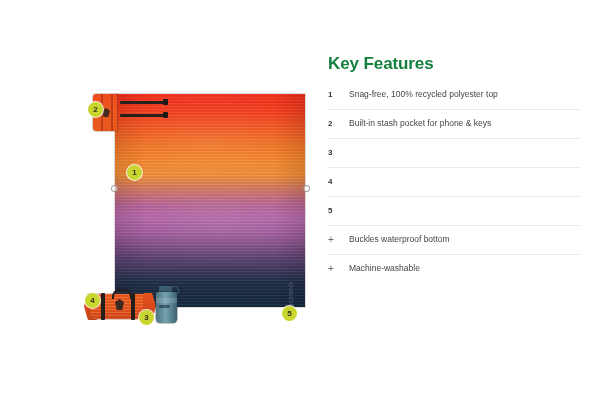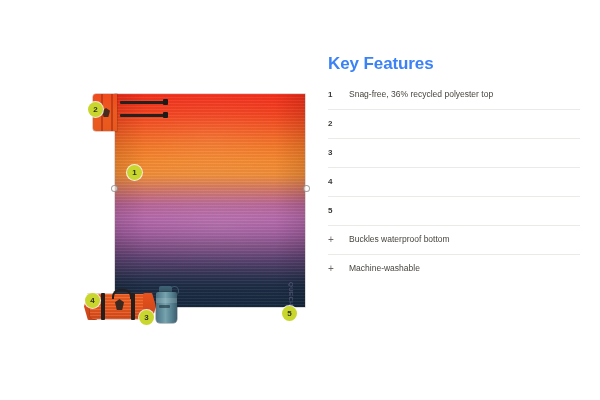--- a/index.html
+++ b/index.html
@@ -306,21 +306,21 @@
   
   .features-pane {
     position: relative;
     flex: 1 1 auto;
     padding: 54px 20px 0 6px;
     box-sizing: border-box;
   }
   .features-title {
     font-size: 17px;
     font-weight: bold;
-    color: #3b82f6;
+    color: #15803d;
     letter-spacing: -0.1px;
     margin: 0 0 14px 0;
     font-family: "Liberation Sans", sans-serif;
   }
   .feature-list {
     list-style: none;
     margin: 0;
     padding: 0;
   }
   .feature-row {
@@ -404,24 +404,25 @@
     <div class="badge b-4">4</div>
     <div class="badge b-5">5</div>
   </div>
 
   <div class="features-pane">
     <h1 class="features-title">Key Features</h1>
 
     <ul class="feature-list">
       <li class="feature-row first">
         <span class="feature-marker">1</span>
-        <span class="feature-text">Snag-free, 36% recycled polyester top</span>
+        <span class="feature-text">Snag-free, 100% recycled polyester top</span>
       </li>
       <li class="feature-row">
         <span class="feature-marker">2</span>
+        <span class="feature-text">Built-in stash pocket for phone &amp; keys</span>
       </li>
       <li class="feature-row">
         <span class="feature-marker">3</span>
       </li>
       <li class="feature-row">
         <span class="feature-marker">4</span>
       </li>
       <li class="feature-row">
         <span class="feature-marker">5</span>
       </li>

